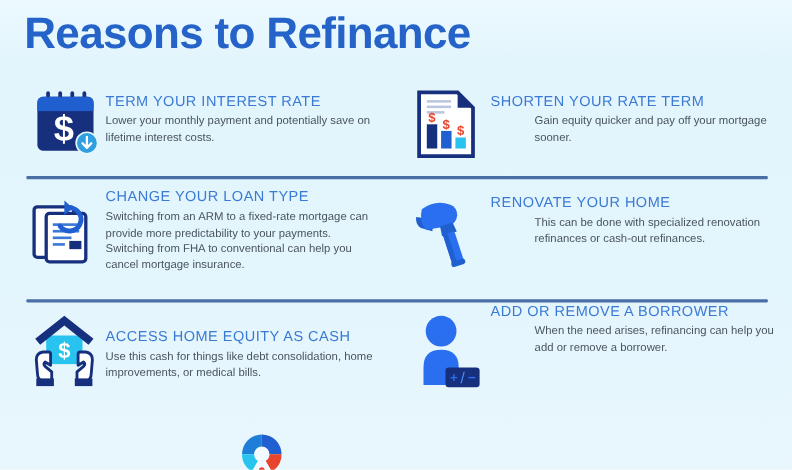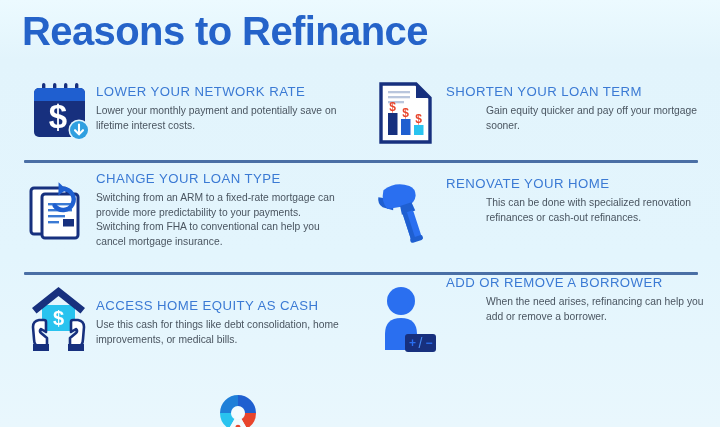--- a/index.html
+++ b/index.html
@@ -157,21 +157,21 @@
             <rect x="7" y="15" width="51" height="6" fill="#1f5fd0"></rect>
 
             <text x="31" y="48" font-family="'Liberation Sans',sans-serif" font-size="33" font-weight="bold" fill="#ffffff" text-anchor="middle">$</text>
 
             <circle cx="52" cy="50" r="10.5" fill="#e3f5fd"></circle>
             <circle cx="52" cy="50" r="9" fill="#2f9fe0"></circle>
             <path d="M52 44.5 L52 53.5 M48 50.2 L52 54.4 L56 50.2" stroke="#ffffff" stroke-width="2.1" fill="none" stroke-linecap="round" stroke-linejoin="round"></path>
           </svg>
         </div>
         <div class="txt">
-          <div class="heading">LOWER YOUR NETWORK RATE</div>
+          <div class="heading">TERM YOUR INTEREST RATE</div>
           <div class="body">Lower your monthly payment and potentially save on lifetime interest costs.</div>
         </div>
       </div>
 
       <div class="cell col-right">
         <div class="icon-wrap">
           <svg width="62" height="66" viewBox="0 0 62 66" aria-hidden="true">
             <path d="M5 4 H40 L54 18 V62 H5 Z" fill="#ffffff" stroke="#17307e" stroke-width="3.4"></path>
             <path d="M40 4 L40 18 L54 18 Z" fill="#17307e"></path>
 
@@ -182,21 +182,21 @@
             <rect x="12" y="33" width="9.5" height="22" fill="#17307e"></rect>
             <rect x="25" y="39" width="9.5" height="16" fill="#1f5fd0"></rect>
             <rect x="38" y="45" width="9.5" height="10" fill="#29c3ef"></rect>
 
             <text x="16.7" y="31" font-family="'Liberation Sans',sans-serif" font-size="12" font-weight="bold" fill="#e8452c" text-anchor="middle">$</text>
             <text x="29.7" y="37" font-family="'Liberation Sans',sans-serif" font-size="12" font-weight="bold" fill="#e8452c" text-anchor="middle">$</text>
             <text x="42.7" y="43" font-family="'Liberation Sans',sans-serif" font-size="12" font-weight="bold" fill="#e8452c" text-anchor="middle">$</text>
           </svg>
         </div>
         <div class="txt">
-          <div class="heading">SHORTEN YOUR LOAN TERM</div>
+          <div class="heading">SHORTEN YOUR RATE TERM</div>
           <div class="body">Gain equity quicker and pay off your mortgage sooner.</div>
         </div>
       </div>
     </div>
 
     <div class="row row-2">
       <div class="divider d1"></div>
 
       <div class="cell col-left">
         <div class="icon-wrap" style="padding-top:18px;">

